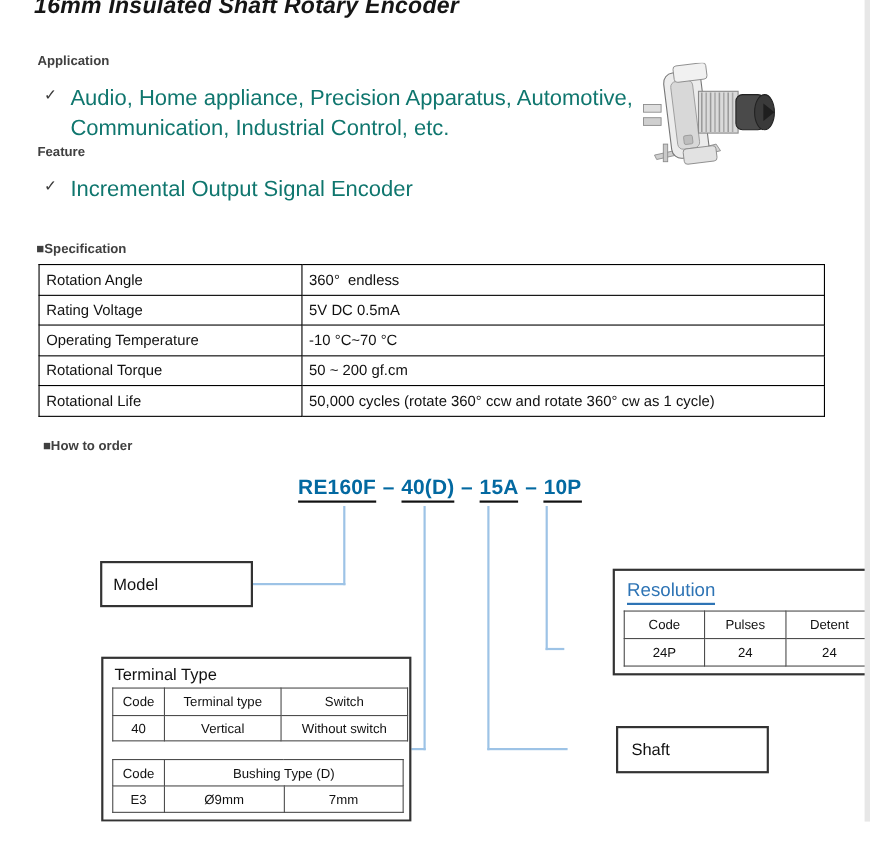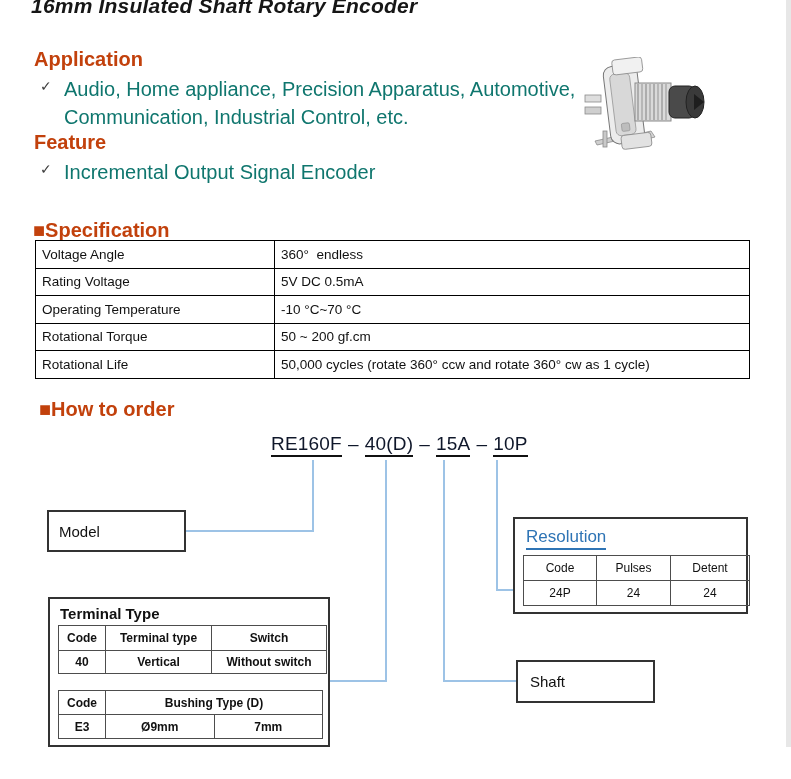--- a/index.html
+++ b/index.html
@@ -9,43 +9,43 @@
   }
   .abs{position:absolute;}
   
   .edge-r{left:786px;top:0;width:5px;height:779px;background:#e7e7e7;}
   .edge-b{left:0;top:775px;width:791px;height:4px;background:#efefef;}
 
   
   .title-clip{left:31px;top:0;width:480px;height:31px;overflow:hidden;}
   .title-clip h1{margin:-6px 0 0 0;font-size:21px;font-style:italic;font-weight:700;color:#161616;letter-spacing:.2px;}
 
-  .h2{font-size:20px;font-weight:700;color:#c2410c;}
+  .h2{font-size:12px;font-weight:700;color:#404040;}
   .check{font-size:14px;color:#3c3c3c;}
   .body-txt{font-size:20px;color:#0f766e;}
 
   
   .spec-table{border-collapse:collapse;table-layout:fixed;width:715px;}
   .spec-table td{
     border:1px solid #000;height:26.5px;font-size:13.5px;color:#111;
     padding:0 0 0 6px;vertical-align:middle;white-space:pre-wrap;
   }
   .spec-c1{width:232px;}
 
   
-  .order-code{font-size:19px;font-weight:400;color:#0f172a;letter-spacing:.2px;}
+  .order-code{font-size:19px;font-weight:700;color:#0369a1;letter-spacing:.2px;}
   .order-code .seg{border-bottom:2px solid #111;padding-bottom:1px;}
   .order-code .sep{margin:0 6px;}
 
   
   .vline{width:2px;background:#9DC3E6;}
   .hline{height:2px;background:#9DC3E6;}
 
   
-  .dbox{border:2px solid #333;background:#fff;box-sizing:border-box;}
+  .dbox{border:2px solid #333;background:#fff;box-sizing:border-box;margin-left:44px;}
   .dbox-label{font-size:15px;color:#111;}
   .flexbox{display:flex;align-items:center;}
 
   .mini-table{border-collapse:collapse;table-layout:fixed;}
   .mini-table td{border:1px solid #4d4d4d;text-align:center;vertical-align:middle;
     font-size:12px;color:#111;padding:0;}
   .res-table td{height:24px;}
   .res-label{display:inline-block;color:#2E74B5;border-bottom:2px solid #2E74B5;
     font-size:17px;padding-bottom:1px;}
 </style>
@@ -100,21 +100,21 @@
       <rect x="96" y="29" width="26" height="32" rx="6" fill="#4a4a4a" stroke="#222" stroke-width="1"></rect>
       <ellipse cx="122" cy="45" rx="9" ry="16" fill="#3a3a3a" stroke="#222" stroke-width="1"></ellipse>
       <polygon points="121,37 131,45 121,53" fill="#1e1e1e"></polygon>
     </svg>
   </div>
 
   <div class="abs h2" style="left:33px;top:219px;">■Specification</div>
   <table class="abs spec-table" style="left:35px;top:240px;">
     <tbody>
         <tr>
-      <td class="spec-c1">Voltage Angle</td>
+      <td class="spec-c1">Rotation Angle</td>
       <td>360°  endless</td>
     </tr>
     <tr>
       <td class="spec-c1">Rating Voltage</td>
       <td>5V DC 0.5mA</td>
     </tr>
     <tr>
       <td class="spec-c1">Operating Temperature</td>
       <td>-10 °C~70 °C</td>
     </tr>
@@ -164,21 +164,21 @@
       </tr>
       <tr>
         <td>24P</td>
         <td>24</td>
         <td>24</td>
       </tr>
     </tbody>
       </table>
   </div>
 
-  <div class="abs dbox" style="left:48px;top:597px;width:282px;height:150px;font-weight:bold;">
+  <div class="abs dbox" style="left:48px;top:597px;width:282px;height:150px;">
     <div class="dbox-label" style="margin:6px 0 0 10px;">Terminal Type</div>
     <table class="mini-table" style="position:absolute;left:8px;top:26px;width:265px;">
       <tbody>
           <tr>
         <td style="width:46px;height:24px;">Code</td>
         <td style="width:105px;">Terminal type</td>
         <td style="width:114px;">Switch</td>
       </tr>
       <tr>
         <td style="height:22px;">40</td>

